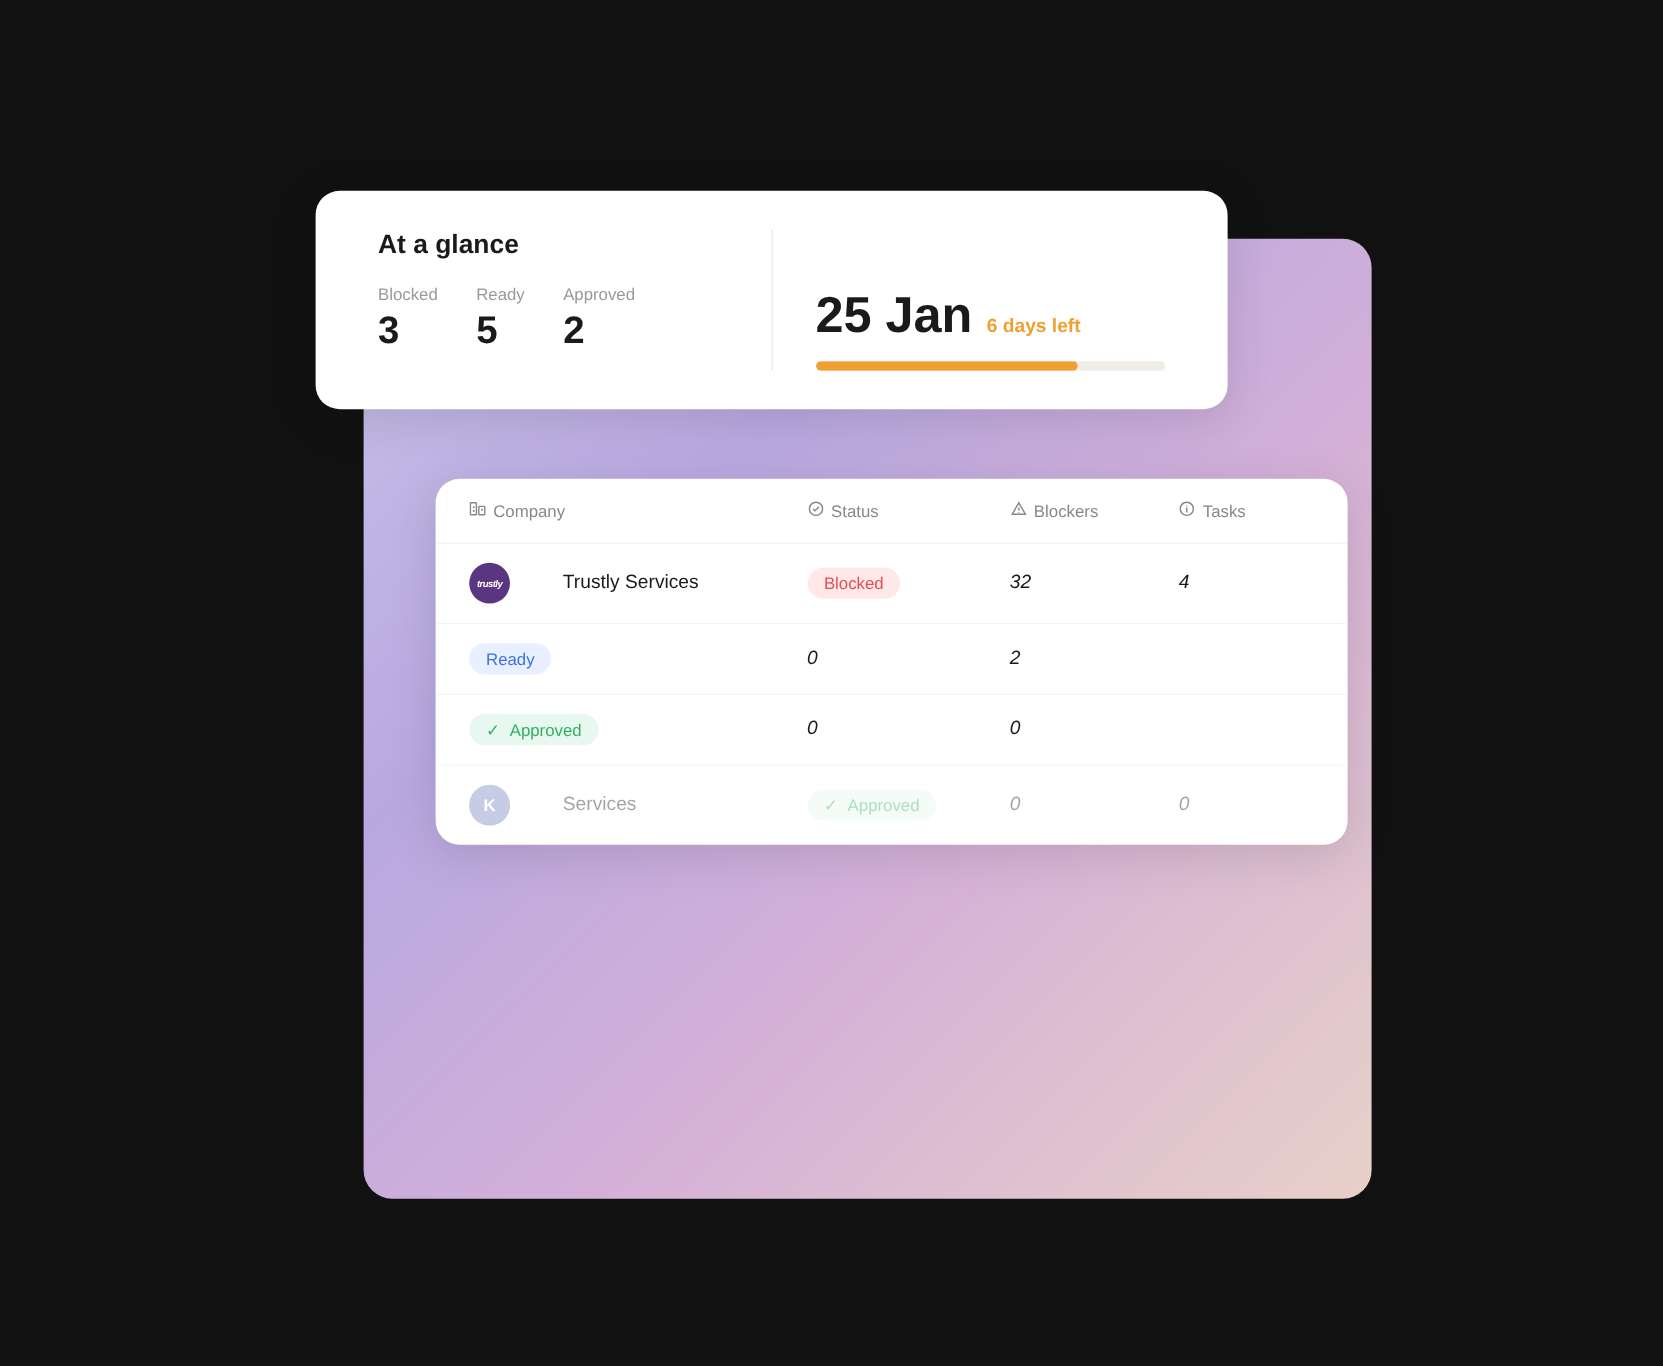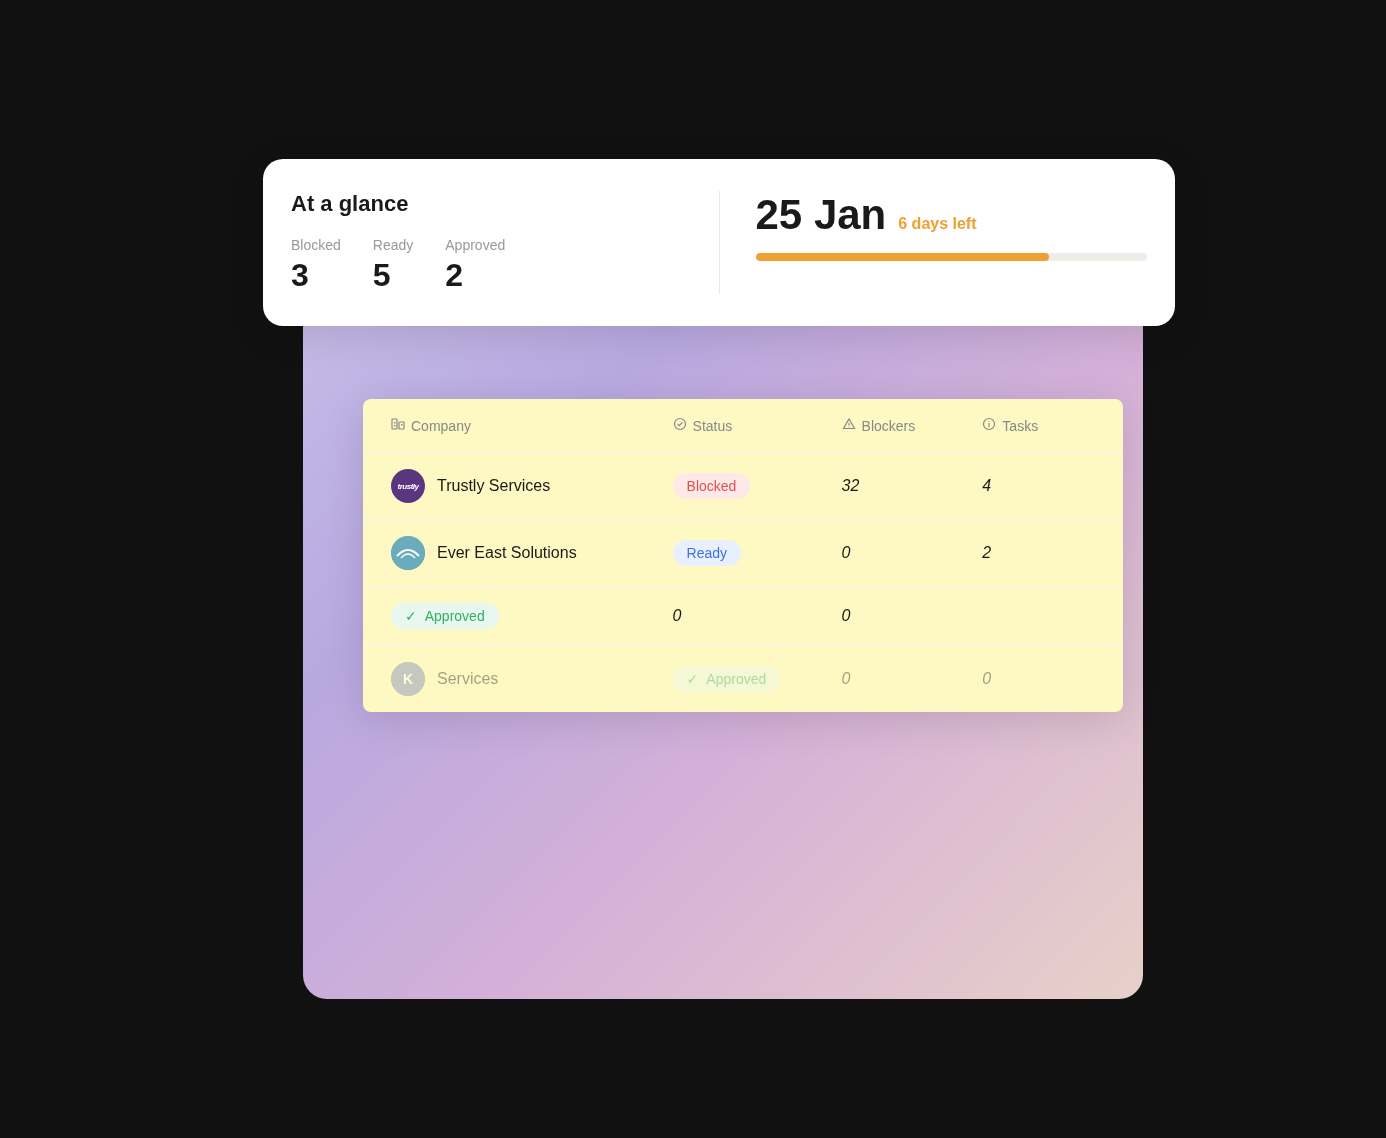--- a/index.html
+++ b/index.html
@@ -31,24 +31,24 @@
       background: linear-gradient(135deg, #c8c0e8 0%, #b8a8e0 30%, #d4b0d8 60%, #e8d0c8 100%);
       border-radius: 24px;
       z-index: 0;
     }
 
     
     .summary-card {
       position: absolute;
       top: 20px;
       left: 20px;
-      width: 912px;
+      width: 760px;
       background: #fff;
       border-radius: 20px;
-      padding: 32px 28px;
+      padding: 32px 52px;
       box-shadow: 0 8px 40px rgba(0,0,0,0.12);
       z-index: 2;
       display: flex;
       align-items: stretch;
     }
 
     .summary-left {
       flex: 1;
       padding-right: 36px;
       border-right: 1px solid #e8e8e8;
@@ -87,20 +87,21 @@
     }
 
     .due-date-large {
       font-size: 42px;
       font-weight: 700;
       color: #1a1a1a;
       display: flex;
       align-items: baseline;
       gap: 12px;
       margin-bottom: 14px;
+      margin-top: 48px;
     }
 
     .days-left {
       font-size: 16px;
       font-weight: 700;
       color: #f0a030;
     }
 
     .progress-bar-bg {
       width: 100%;
@@ -115,22 +116,22 @@
       background: #f0a030;
       border-radius: 4px;
     }
 
     
     .table-card {
       position: absolute;
       top: 260px;
       left: 120px;
       right: 20px;
-      background: #fef9c3;
-      border-radius: 8px;
+      background: #ffffff;
+      border-radius: 20px;
       box-shadow: 0 8px 40px rgba(0,0,0,0.12);
       z-index: 2;
       overflow: hidden;
     }
 
     .table-header {
       display: grid;
       grid-template-columns: 2fr 1.2fr 1fr 0.8fr;
       padding: 18px 28px;
       border-bottom: 1px solid #f0f0f0;
@@ -174,20 +175,21 @@
       font-weight: 700;
       color: #fff;
       overflow: hidden;
       flex-shrink: 0;
     }
 
     .company-name {
       font-size: 16px;
       font-weight: 500;
       color: #1a1a1a;
+      margin-left: 32px;
     }
 
     .status-badge {
       display: inline-flex;
       align-items: center;
       gap: 6px;
       padding: 5px 14px;
       border-radius: 20px;
       font-size: 14px;
       font-weight: 500;
@@ -322,30 +324,20 @@
     </div>
       <span class="company-name">Trustly Services</span>
     </div>
     <div>
       <span class="status-badge status-blocked">Blocked</span>
     </div>
     <div class="cell-number">32</div>
     <div class="cell-number">4</div>
   </div>
         <div class="table-row">
-    <div class="company-cell">
-      <div class="company-logo" style="background:linear-gradient(135deg,#7ab8c8,#4090a8);overflow:hidden">
-      <svg viewBox="0 0 34 34" width="34" height="34">
-                <circle cx="17" cy="17" r="17" fill="#6aacbc"></circle>
-                <path d="M6 20 Q17 8 28 20" stroke="white" stroke-width="2" fill="none"></path>
-                <path d="M10 22 Q17 14 24 22" stroke="white" stroke-width="1.5" fill="none"></path>
-              </svg>
-    </div>
-      <span class="company-name">Ever East Solutions</span>
-    </div>
     <div>
       <span class="status-badge status-ready">Ready</span>
     </div>
     <div class="cell-number">0</div>
     <div class="cell-number">2</div>
   </div>
         <div class="table-row">
     <div>
       <span class="status-badge status-approved"><span style="margin-right:2px">✓</span>Approved</span>
     </div>

